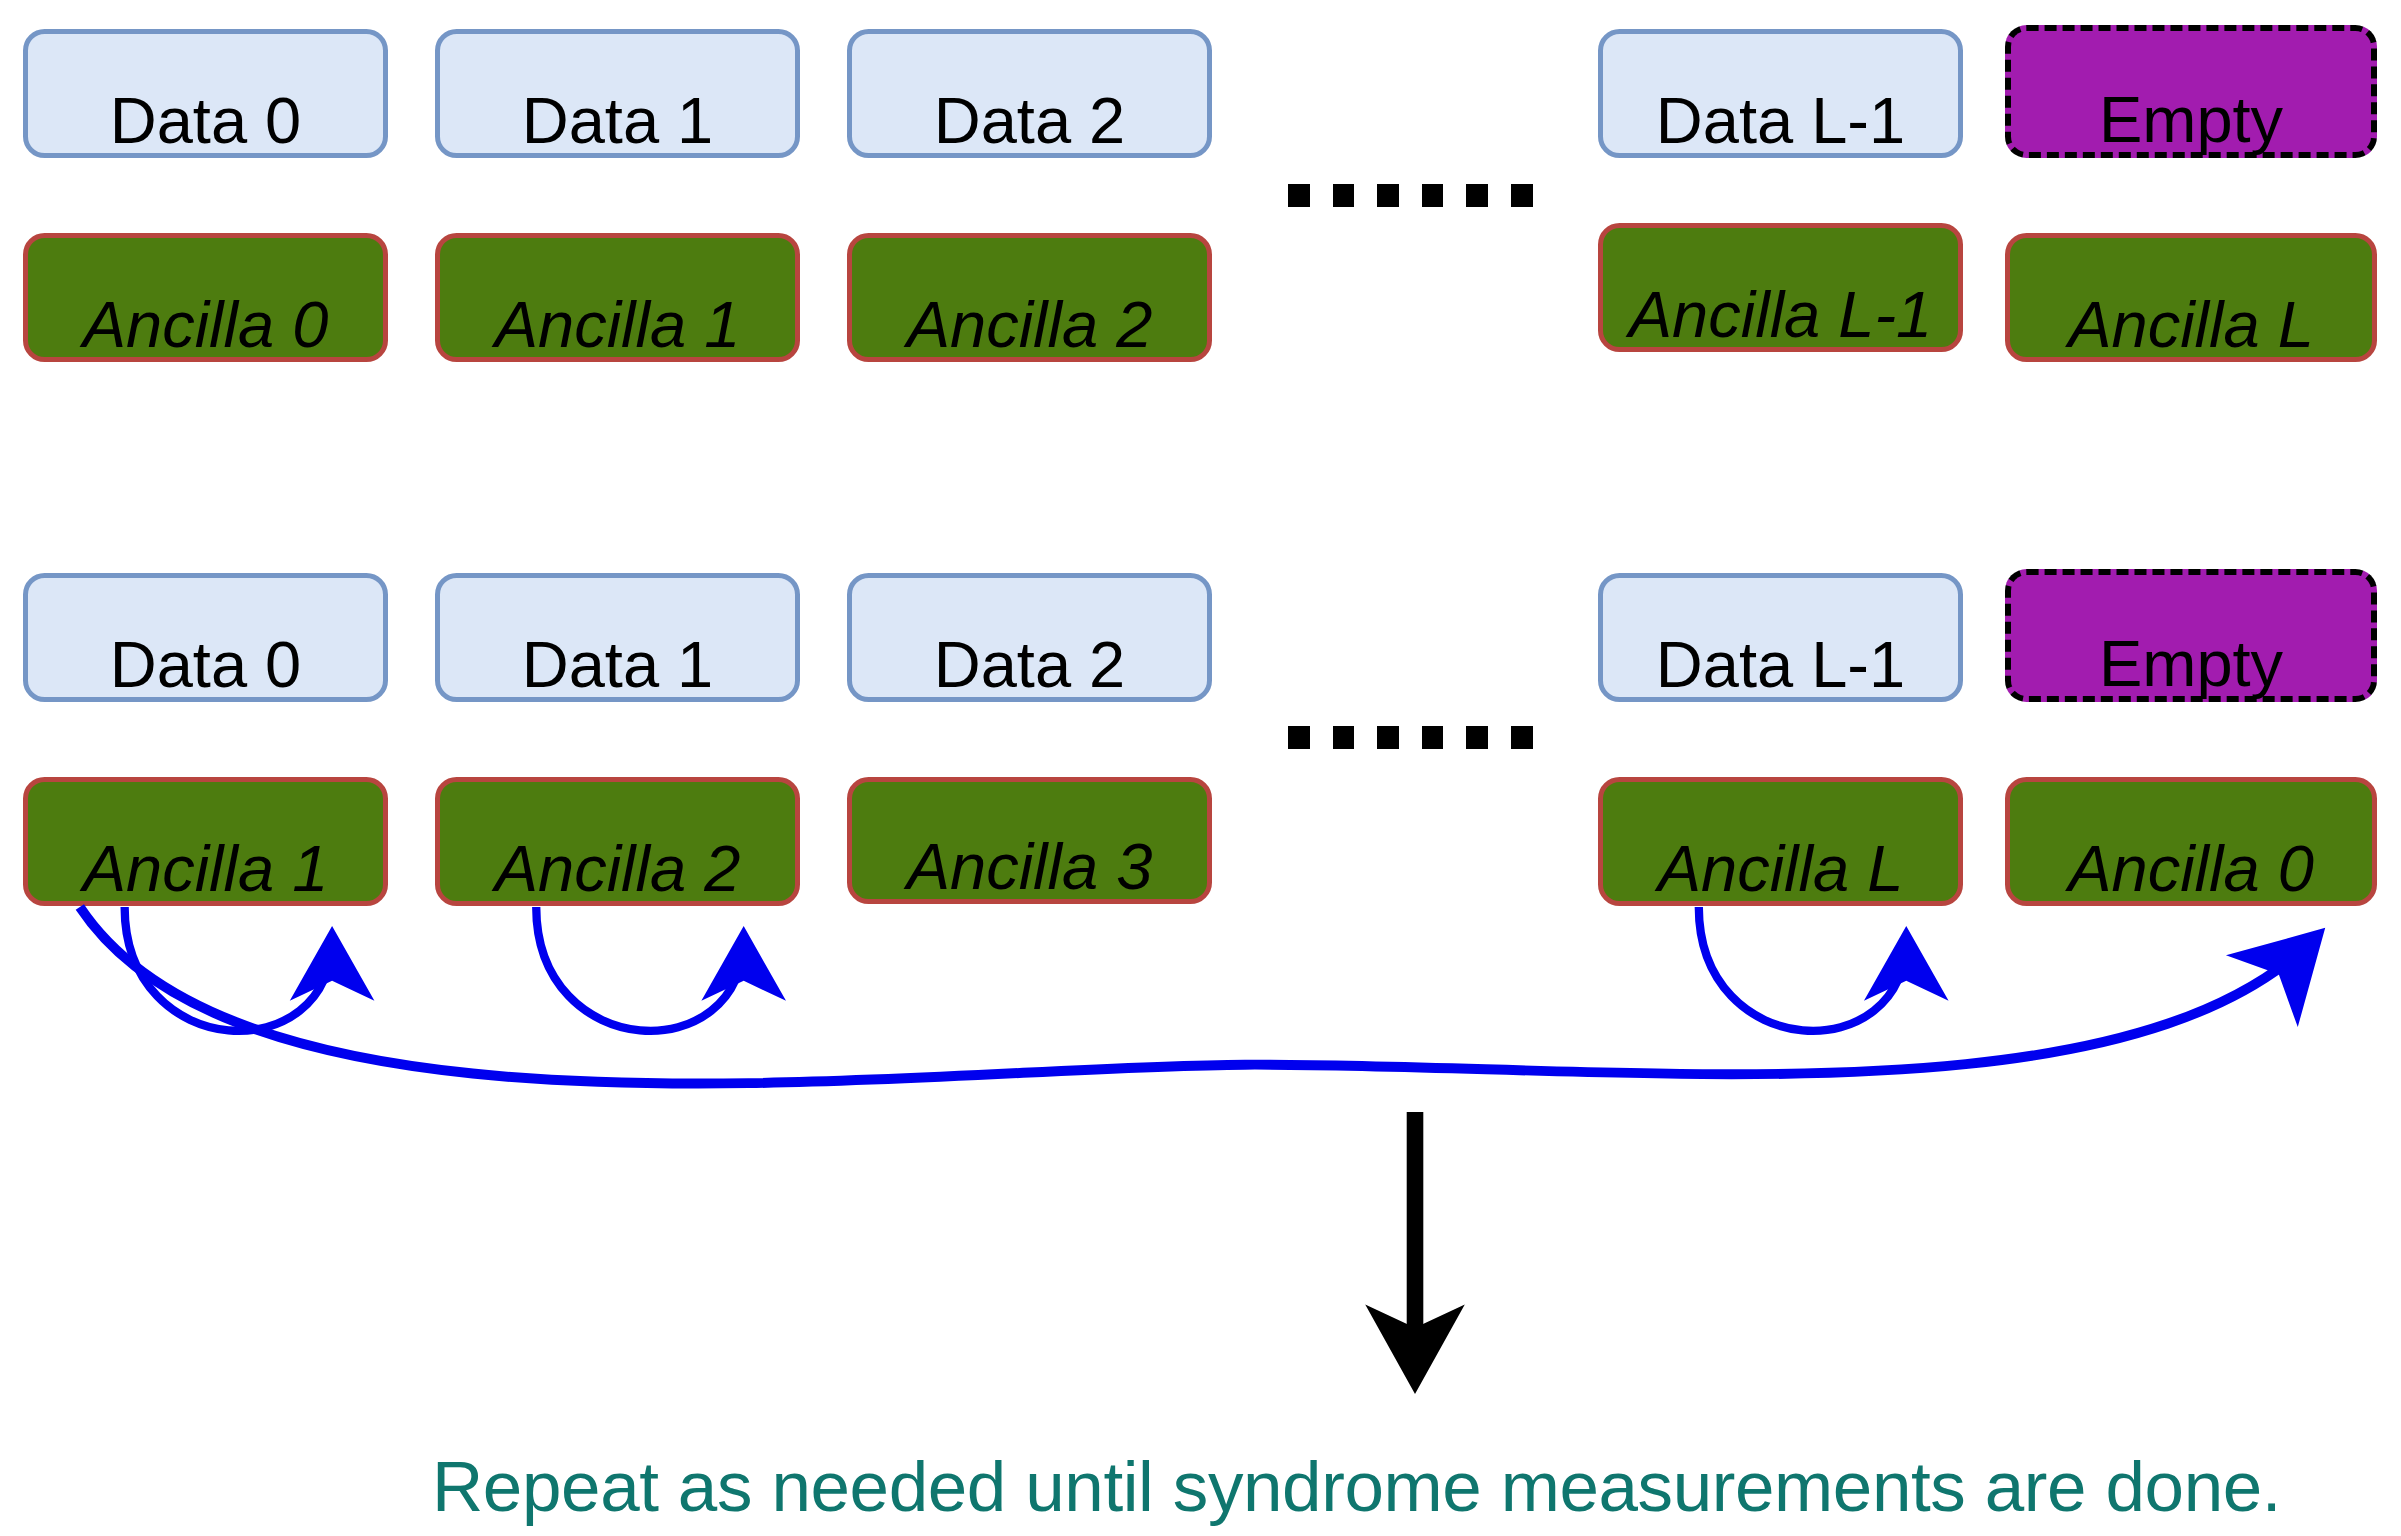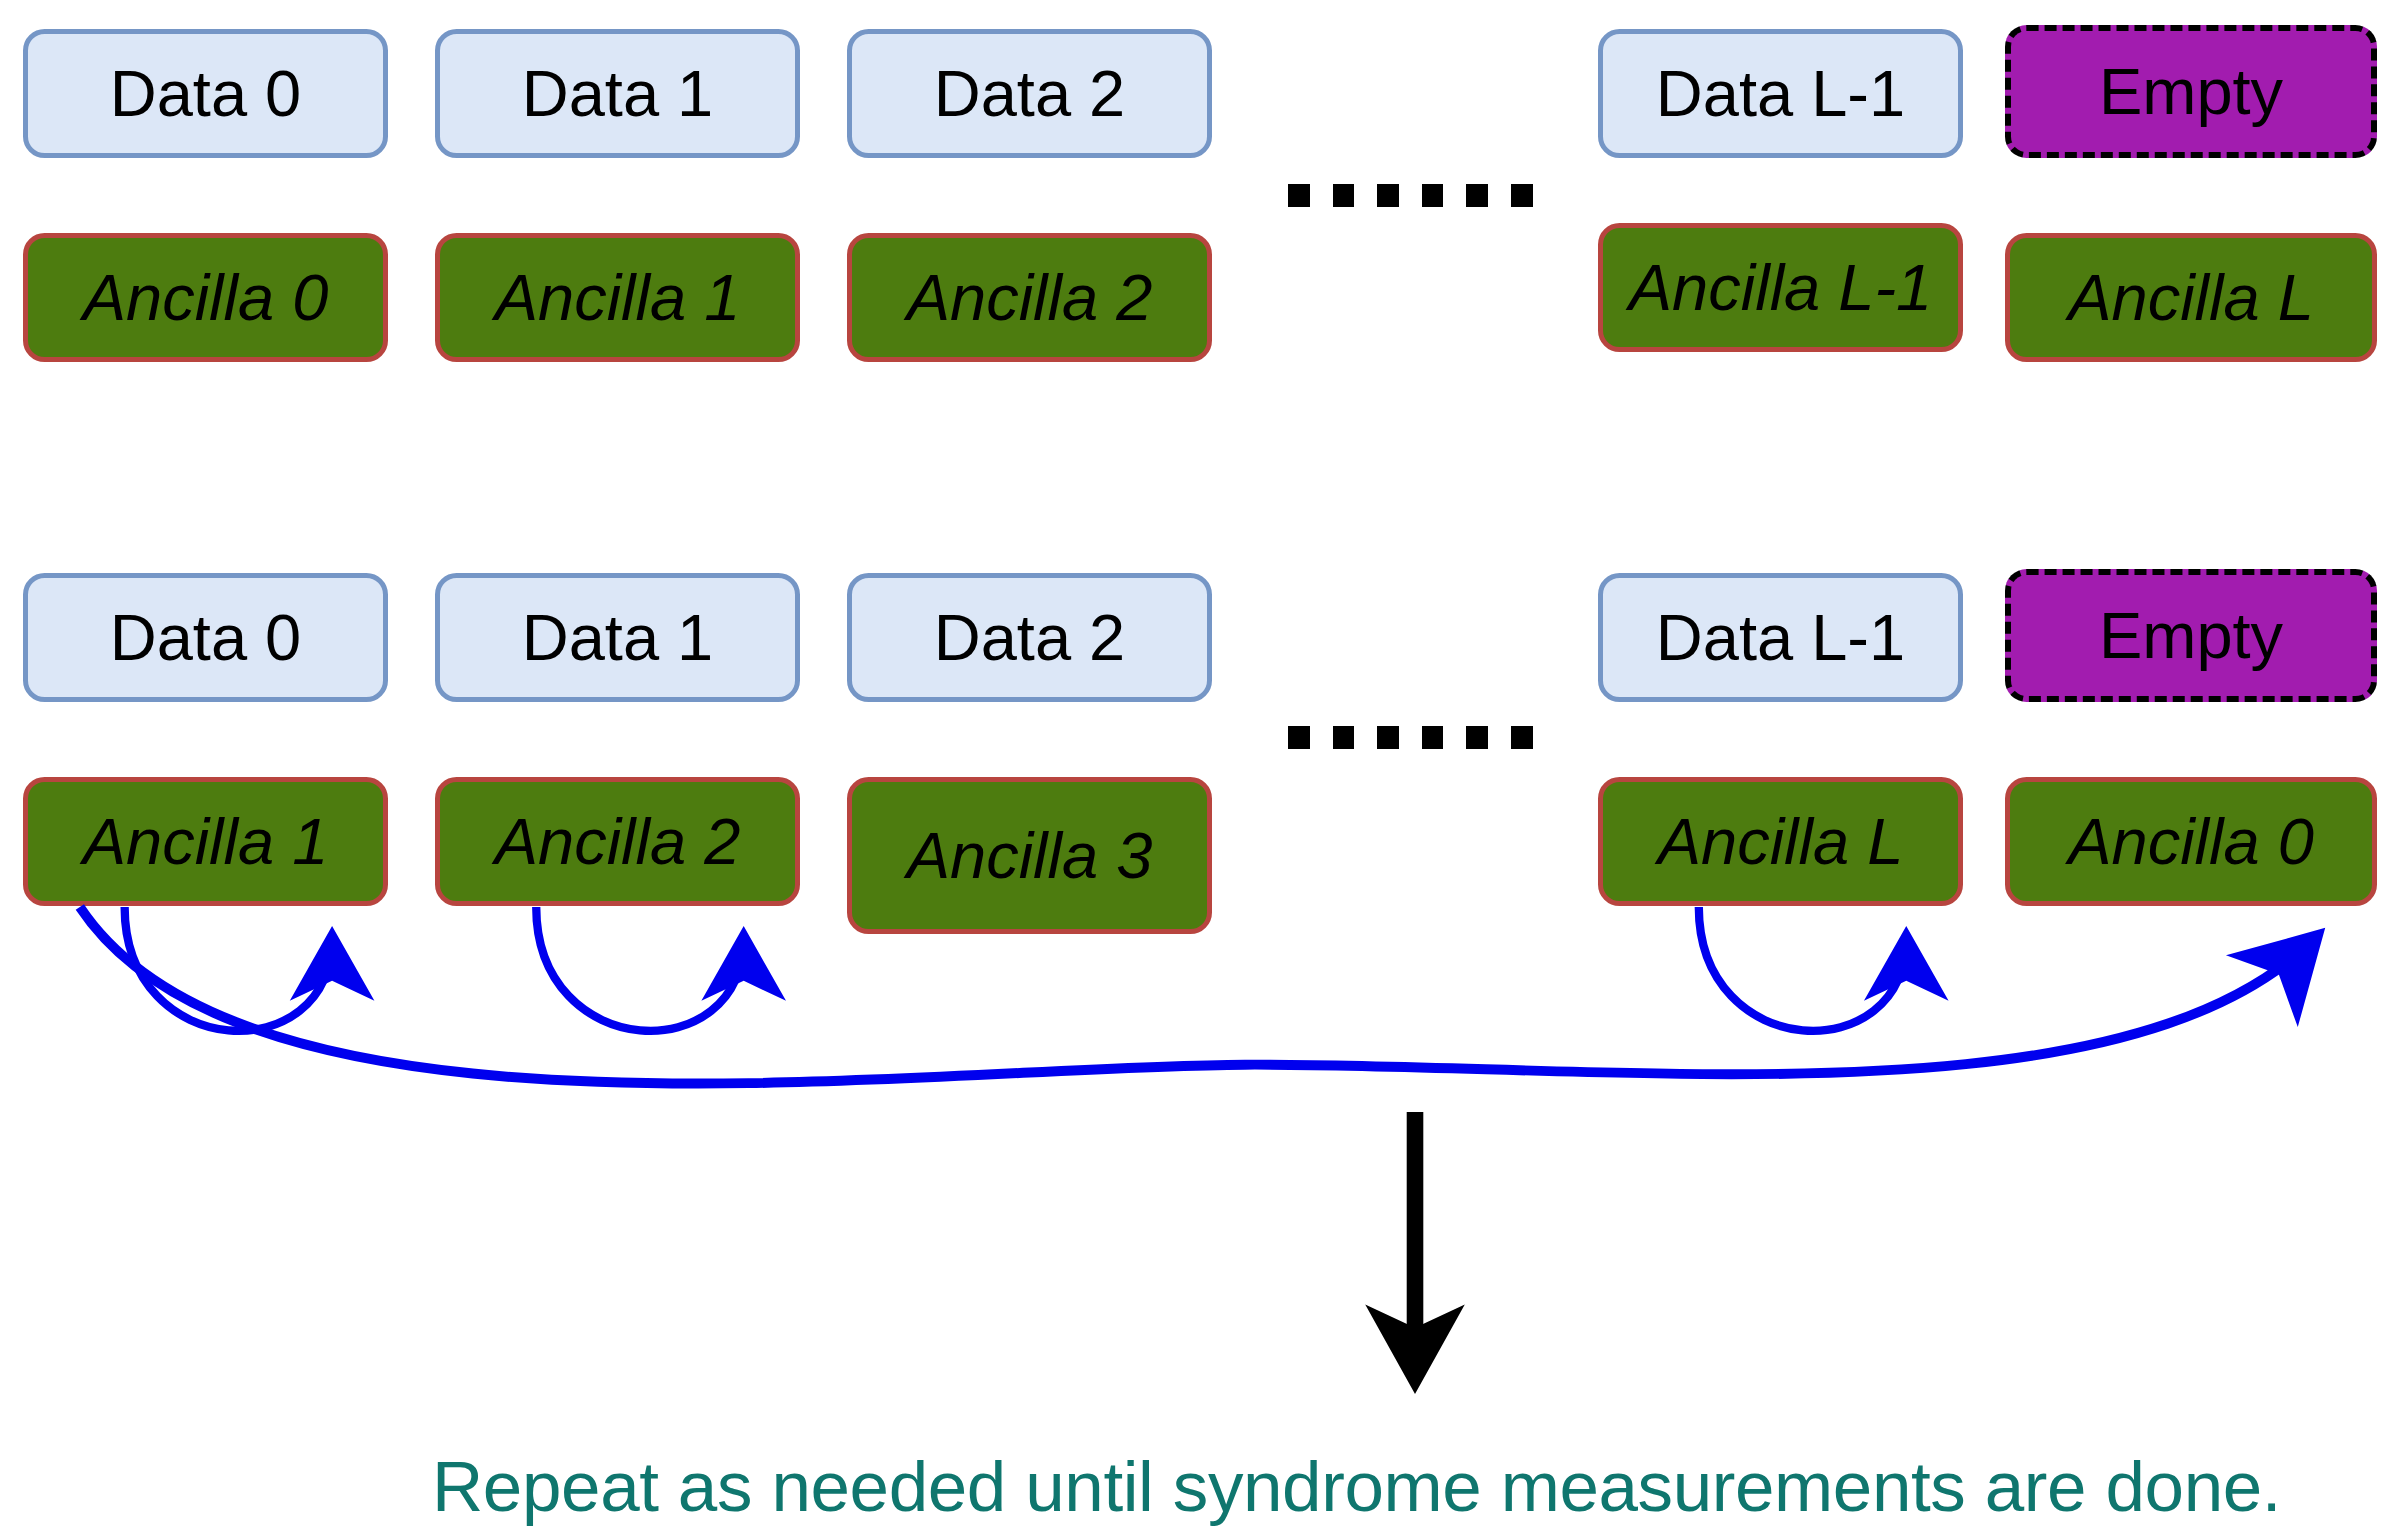--- a/index.html
+++ b/index.html
@@ -1,21 +1,21 @@
 <!DOCTYPE html>
 <html style="font-size:13.3px"><head>
 <meta charset="utf-8">
 <style>
   html,body{margin:0;padding:0;background:#fff;}
   body{width:2401px;height:1536px;position:relative;overflow:hidden;
        font-family:"Liberation Sans","DejaVu Sans",sans-serif;}
   #stage{position:absolute;left:0;top:0;width:2401px;height:1536px;}
 
   .qbox{position:absolute;box-sizing:border-box;display:flex;
-        align-items:center;justify-content:center;
+        align-items:flex-end;justify-content:center;
         border-radius:21.6px;font-size:65px;color:#000;line-height:1;}
   .qbox.data{background:#dce7f7;border:5.8px solid #7596c6;}
   .qbox.anc{background:#4d7c0f;border:5.8px solid #b8453f;font-style:italic;}
   .qbox.empty{background:#a21caf;border:6.6px dashed #000;}
 
   .dots{position:absolute;display:flex;gap:23px;}
   .dots span{display:block;width:21.6px;height:23px;background:#000;}
 
   .caption{position:absolute;font-size:71px;color:#0f766e;white-space:nowrap;
            letter-spacing:-0.4px;}
@@ -92,21 +92,21 @@
     <span></span>
     <span></span>
   </div>
 
   <div class="qbox anc" style="left:23px;top:777px;width:365px;height:129px;">
     <span>Ancilla 1</span>
   </div>
   <div class="qbox anc" style="left:435px;top:777px;width:365px;height:129px;">
     <span>Ancilla 2</span>
   </div>
-  <div class="qbox anc" style="left:847px;top:777px;width:365px;height:157px;">
+  <div class="qbox anc" style="left:847px;top:777px;width:365px;height:127px;">
     <span>Ancilla 3</span>
   </div>
   <div class="qbox anc" style="left:1598px;top:777px;width:365px;height:129px;">
     <span>Ancilla L</span>
   </div>
   <div class="qbox anc" style="left:2005px;top:777px;width:372px;height:129px;">
     <span>Ancilla 0</span>
   </div>
 
   <svg class="overlay" viewBox="0 0 2893 1851">

